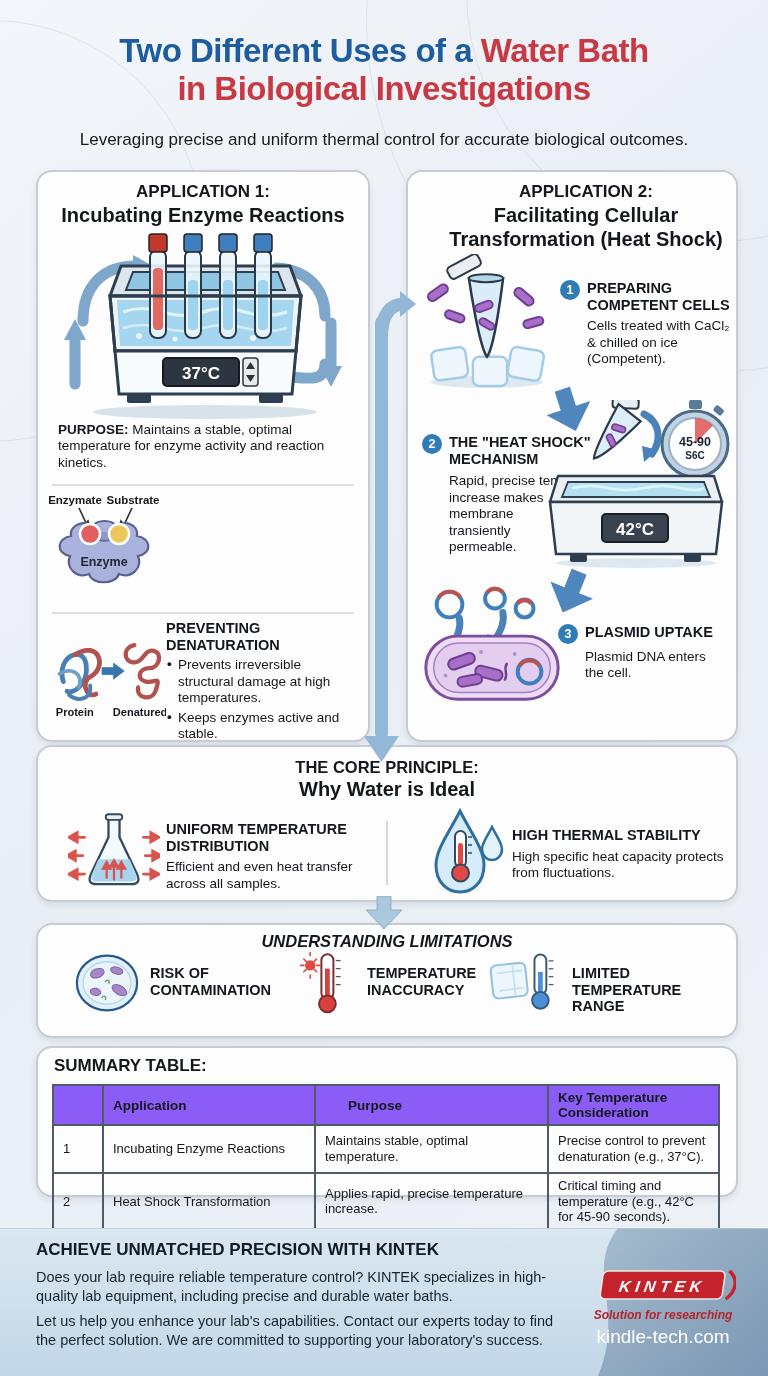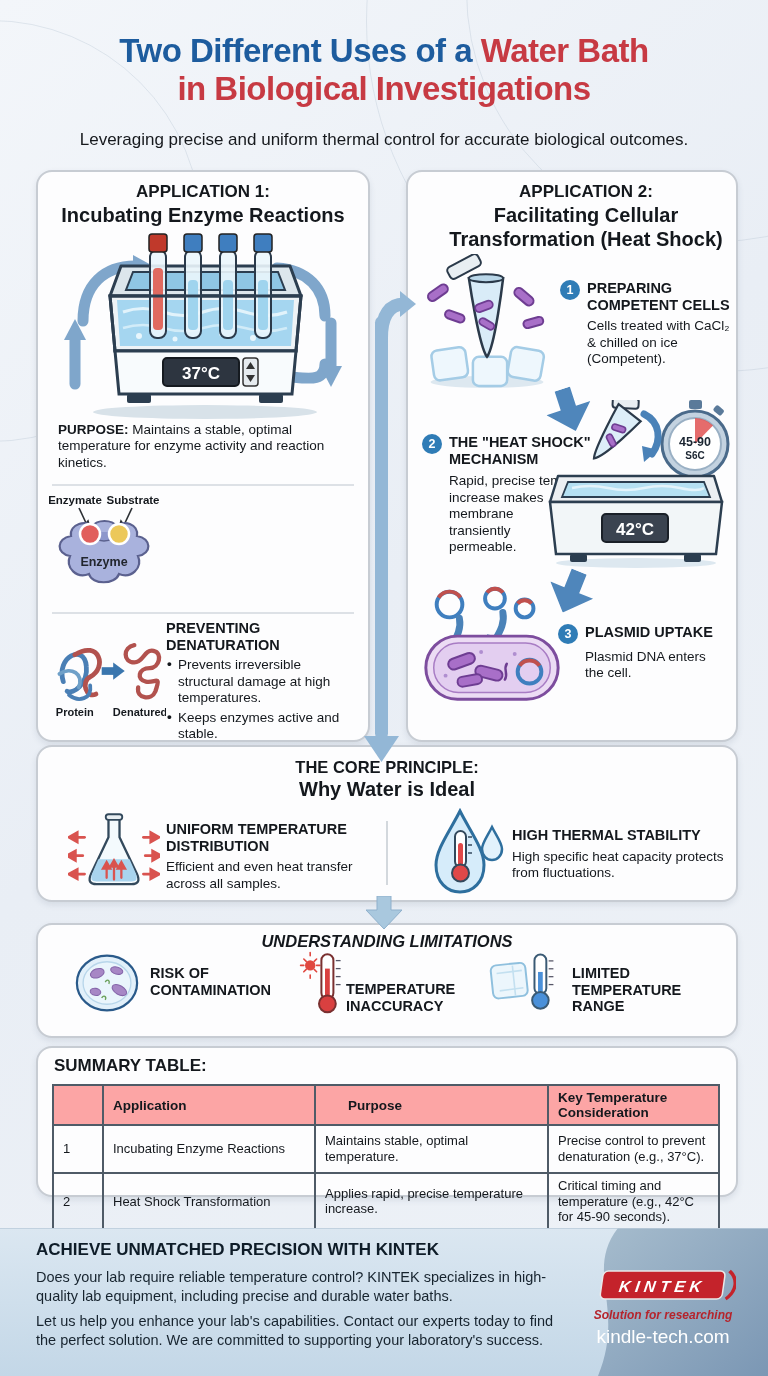--- a/index.html
+++ b/index.html
@@ -21,21 +21,21 @@
   .blts{margin:4px 0 0 0;padding:0 0 0 12px;list-style:none;}
   .blts li{position:relative;font-size:13.5px;line-height:1.2;margin-bottom:4px;}
   .blts li::before{content:"•";position:absolute;left:-11px;top:-1px;font-weight:bold;}
   .divid{position:absolute;left:14px;right:14px;border-top:2px solid #dde1e6;}
   .step-head{display:flex;gap:7px;align-items:flex-start;}
   .num{flex:none;width:20px;height:20px;border-radius:50%;background:#2f7cb6;color:#fff;
     font-size:12.5px;font-weight:bold;display:flex;align-items:center;justify-content:center;margin-top:0px;}
   .vline{position:absolute;width:2px;background:#d3d8dd;}
   table.sum{border-collapse:collapse;width:668px;}
   table.sum th,table.sum td{border:2px solid #4f5b67;padding:4px 9px;text-align:left;vertical-align:middle;}
-  table.sum th{background:#fca5a5;font-size:13.5px;height:24px;}
+  table.sum th{background:#8b5cf6;font-size:13.5px;height:24px;}
   table.sum td{font-size:13px;height:38px;line-height:1.2;}
   td.cnum{text-align:center;width:30px;}
   .footer{position:absolute;left:0;top:1228px;width:768px;height:148px;}
   .f-head{position:absolute;left:36px;top:12px;font-size:17px;font-weight:bold;color:#0e1c28;}
   .f-para{position:absolute;left:36px;font-size:14.5px;line-height:1.33;color:#17242f;width:525px;}
   .tagline{position:absolute;left:586px;top:80px;width:154px;text-align:center;
     font-size:12px;font-weight:bold;font-style:italic;color:#b5242c;}
   .website{position:absolute;left:578px;top:98px;width:170px;text-align:center;font-size:19px;color:#fff;}
   .connector{position:absolute;z-index:6;}
   svg text{font-family:"Liberation Sans",sans-serif;}
@@ -396,21 +396,21 @@
       <rect x="28" y="4" width="15" height="56" rx="7.5" fill="#ffffff" stroke="#7a3030" stroke-width="2.5"></rect>
       <rect x="32.5" y="22" width="6" height="40" fill="#d94040"></rect>
       <circle cx="35.5" cy="66" r="10.5" fill="#d94040" stroke="#7a3030" stroke-width="2.5"></circle>
       <g stroke="#556" stroke-width="1.6">
           <path d="M46,12 L52,12"></path>
           <path d="M46,22 L52,22"></path>
           <path d="M46,32 L52,32"></path>
           <path d="M46,42 L52,42"></path>
         </g>
     </svg>
-    <div class="abs sec-h" style="left:308px;top:40px;width:135px;margin-top:16px;">TEMPERATURE INACCURACY</div>
+    <div class="abs sec-h" style="left:329px;top:40px;width:135px;">TEMPERATURE INACCURACY</div>
 
     <svg class="abs" style="left:450px;top:28px;" width="74" height="60" viewBox="0 0 92 76">
       <rect x="4" y="14" width="44" height="42" rx="7" fill="#ecf6fc" stroke="#8fc0de" stroke-width="2.5" transform="rotate(-6 26 35)"></rect>
       <g stroke="#c3e0f0" stroke-width="2" fill="none">
         <path d="M10,26 L42,22"></path>
           <path d="M14,48 L44,44"></path>
           <path d="M30,16 L34,54"></path>
       </g>
       <rect x="58" y="2" width="15" height="50" rx="7.5" fill="#ffffff" stroke="#3a5a74" stroke-width="2.5"></rect>
       <rect x="62.5" y="24" width="6" height="30" fill="#4a90d9"></rect>

